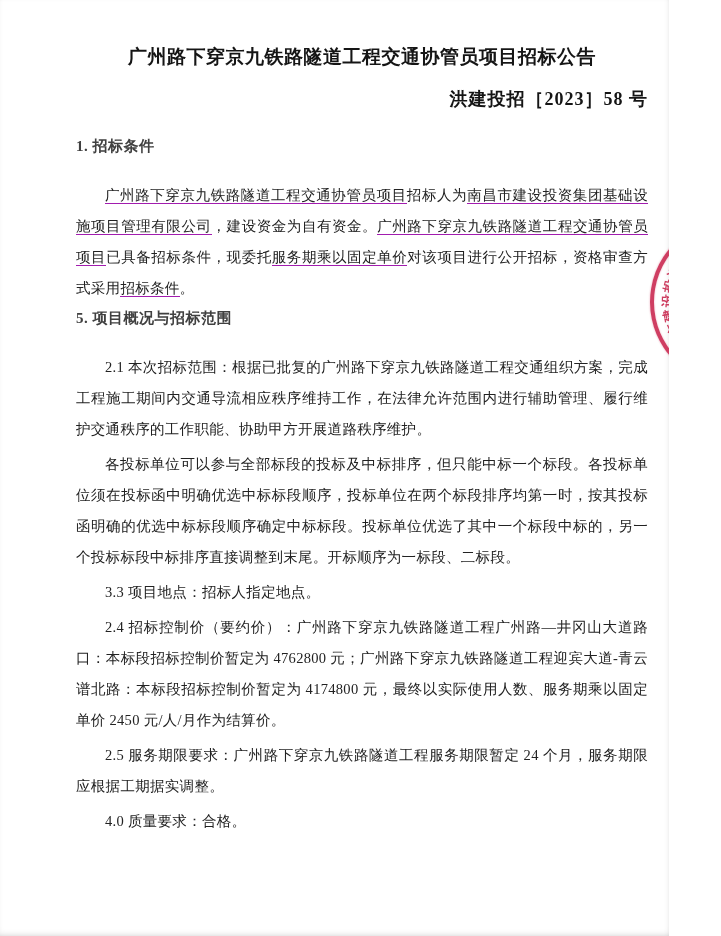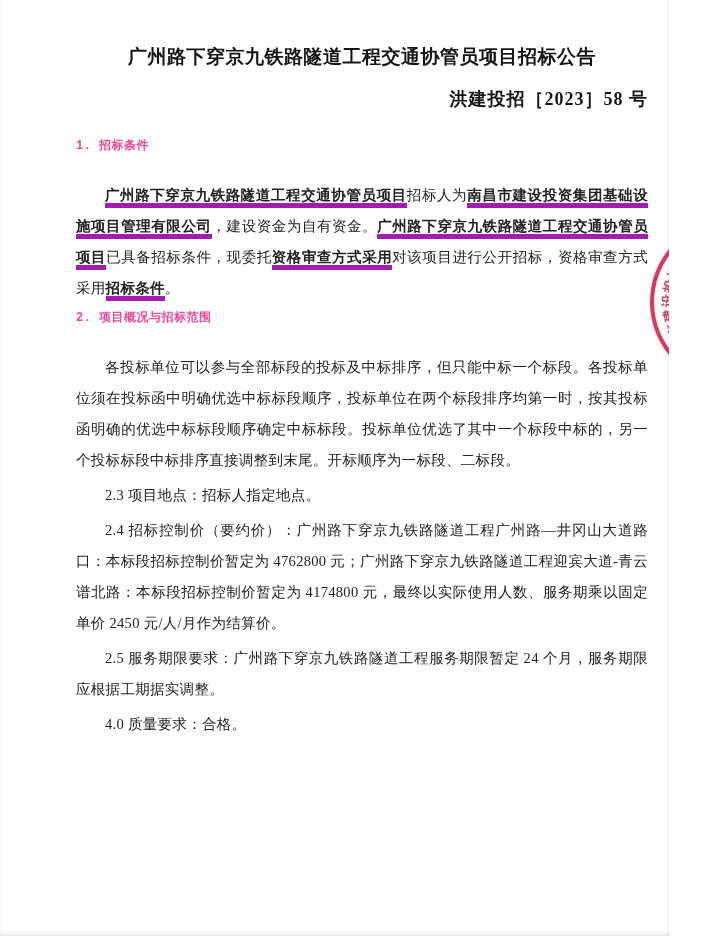--- a/index.html
+++ b/index.html
@@ -37,39 +37,38 @@
     margin: 17px 0 24px 0;
     font-size: 18px;
     line-height: 25px;
     font-weight: bold;
     text-align: right;
     color: #151515;
     letter-spacing: 1px;
   }
   .heading {
     margin: 0 0 23px 0;
-    font-size: 12px;
+    font-size: 15px;
     line-height: 21px;
     font-weight: bold;
-    color: #ec4899;
-    font-family: Liberation Mono, monospace;
+    color: #404040;
+    font-family: Liberation Serif, serif;
     letter-spacing: 0.5px;
   }
   .para {
     margin: 0 0 4px 0;
     font-size: 14.5px;
     line-height: 31px;
     color: #222222;
     text-align: justify;
     text-indent: 2em;
     letter-spacing: 0.3px;
   }
   .para .u {
-    border-bottom: 5px solid #a21caf;
-    font-weight: bold;
+    border-bottom: 1px solid #a21caf;
   }
   
   .seal {
     position: absolute;
     left: 650px;
     top: 219px;
     width: 166px;
     height: 166px;
     transform: rotate(-12deg);
     opacity: 0.92;
@@ -118,24 +117,25 @@
 </style>
 </head>
 <body>
 
 <div class="page">
   <div class="content">
     <h1 class="doc-title">广州路下穿京九铁路隧道工程交通协管员项目招标公告</h1>
     <div class="doc-number">洪建投招［2023］58 号</div>
     <div id="doc-body">
         <h2 class="heading">1. 招标条件</h2>
-        <p class="para"><span class="u">广州路下穿京九铁路隧道工程交通协管员项目</span><span>招标人为</span><span class="u">南昌市建设投资集团基础设施项目管理有限公司</span><span>，建设资金为自有资金。</span><span class="u">广州路下穿京九铁路隧道工程交通协管员项目</span><span>已具备招标条件，现委托</span><span class="u">资格审查方式采用</span><span>对该项目进行公开招标，资格审查方式采用</span><span class="u">招标条件</span><span>。</span></p>
-        <h2 class="heading">2. 项目概况与招标范围</h2>
+        <p class="para"><span class="u">广州路下穿京九铁路隧道工程交通协管员项目</span><span>招标人为</span><span class="u">南昌市建设投资集团基础设施项目管理有限公司</span><span>，建设资金为自有资金。</span><span class="u">广州路下穿京九铁路隧道工程交通协管员项目</span><span>已具备招标条件，现委托</span><span class="u">服务期乘以固定单价</span><span>对该项目进行公开招标，资格审查方式采用</span><span class="u">招标条件</span><span>。</span></p>
+        <h2 class="heading">5. 项目概况与招标范围</h2>
+        <p class="para"><span>2.1 本次招标范围：根据已批复的广州路下穿京九铁路隧道工程交通组织方案，完成工程施工期间内交通导流相应秩序维持工作，在法律允许范围内进行辅助管理、履行维护交通秩序的工作职能、协助甲方开展道路秩序维护。</span></p>
         <p class="para"><span>各投标单位可以参与全部标段的投标及中标排序，但只能中标一个标段。各投标单位须在投标函中明确优选中标标段顺序，投标单位在两个标段排序均第一时，按其投标函明确的优选中标标段顺序确定中标标段。投标单位优选了其中一个标段中标的，另一个投标标段中标排序直接调整到末尾。开标顺序为一标段、二标段。</span></p>
-        <p class="para"><span>2.3 项目地点：招标人指定地点。</span></p>
+        <p class="para"><span>3.3 项目地点：招标人指定地点。</span></p>
         <p class="para"><span>2.4 招标控制价（要约价）：广州路下穿京九铁路隧道工程广州路—井冈山大道路口：本标段招标控制价暂定为 4762800 元；广州路下穿京九铁路隧道工程迎宾大道-青云谱北路：本标段招标控制价暂定为 4174800 元，最终以实际使用人数、服务期乘以固定单价 2450 元/人/月作为结算价。</span></p>
         <p class="para"><span>2.5 服务期限要求：广州路下穿京九铁路隧道工程服务期限暂定 24 个月，服务期限应根据工期据实调整。</span></p>
         <p class="para"><span>4.0 质量要求：合格。</span></p>
       </div>
   </div>
 
   <div class="seal">
     <div class="seal-ring"></div>
     <div class="seal-star">
       <svg width="68" height="68" viewBox="0 0 100 100" aria-hidden="true">

